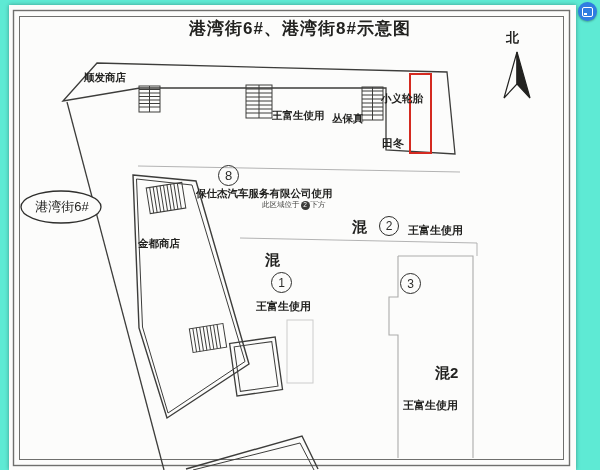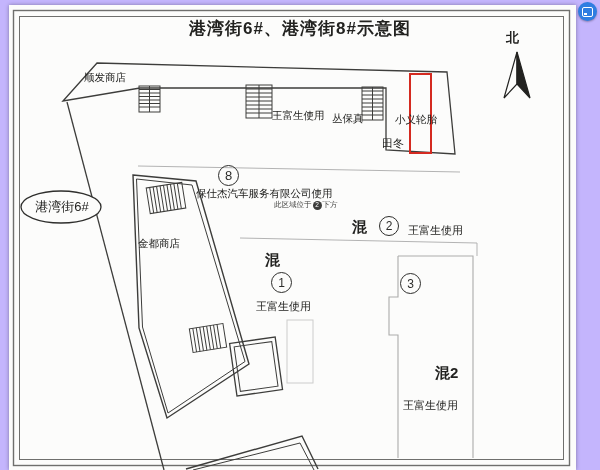--- a/index.html
+++ b/index.html
@@ -1,21 +1,21 @@
 <!DOCTYPE html>
 <html><head>
 <meta charset="utf-8">
 <style>
   html,body{margin:0;padding:0;}
-  .stage{position:relative;width:600px;height:470px;background:#c4b5fd;overflow:hidden;
+  .stage{position:relative;width:600px;height:470px;background:#5eead4;overflow:hidden;
          font-family:"Liberation Sans",sans-serif;}
   .paper{position:absolute;left:9px;top:5px;width:567px;height:465px;background:#fcfcfb;
          box-shadow:0 0 4px rgba(0,0,0,.35);}
   svg.draw{position:absolute;left:0;top:0;}
-  .t{position:absolute;white-space:nowrap;color:#222220;line-height:1.15;}
+  .t{position:absolute;white-space:nowrap;color:#222220;line-height:1.15;font-weight:bold;}
   .title{font-size:17px;font-weight:700;letter-spacing:1px;text-align:center;}
   .lbl{font-size:10.5px;}
   .small{font-size:11px;}
   .big{font-size:15px;font-weight:600;}
   .circ{position:absolute;display:flex;align-items:center;justify-content:center;
         border:1.4px solid #2d2d2b;border-radius:50%;color:#2d2d2b;box-sizing:border-box;
         font-size:12px;background:transparent;}
   .note{position:absolute;display:flex;align-items:center;gap:1px;font-size:7.5px;color:#3a3a38;}
   .circ-mini{display:inline-flex;align-items:center;justify-content:center;width:9px;height:9px;
         border-radius:50%;background:#3c3c3a;color:#fff;font-size:6.5px;line-height:1;}
@@ -103,31 +103,31 @@
     </g>
   </svg>
 
   <div class="t title" style="left:120px;top:19px;width:360px;">港湾街6#、港湾街8#示意图</div>
 
   <div class="t" style="left:506px;top:31px;font-size:13px;font-weight:700;">北</div>
 
   <div class="t lbl" style="left:84px;top:71px;">顺发商店</div>
   <div class="t lbl" style="left:272px;top:109px;">王富生使用</div>
   <div class="t lbl" style="left:332px;top:112px;">丛保真</div>
-  <div class="t lbl" style="left:395px;top:92px;margin-top:21px;">小义轮胎</div>
+  <div class="t lbl" style="left:381px;top:92px;">小义轮胎</div>
   <div class="t lbl" style="left:382px;top:137px;font-size:11px;">田冬</div>
   <div class="t lbl" style="left:138px;top:237px;">金都商店</div>
 
   <div class="t" style="left:26px;top:200px;width:72px;text-align:center;font-size:13px;font-weight:400;">港湾街6#</div>
 
   <div class="circ" style="left:218px;top:165px;width:21px;height:21px;font-size:13px;">
     <span>8</span>
   </div>
   <div class="t lbl" style="left:196px;top:187px;">保仕杰汽车服务有限公司使用</div>
-  <div class="note" style="left:262px;top:200px;margin-left:12px;">
+  <div class="note" style="left:262px;top:200px;">
     <span>此区域位于</span>
       <span class="circ-mini">
         <span>2</span>
       </span>
       <span>下方</span>
   </div>
 
   <div class="t big" style="left:352px;top:218px;">混</div>
   <div class="circ" style="left:379px;top:216px;width:20px;height:20px;">
     <span>2</span>

